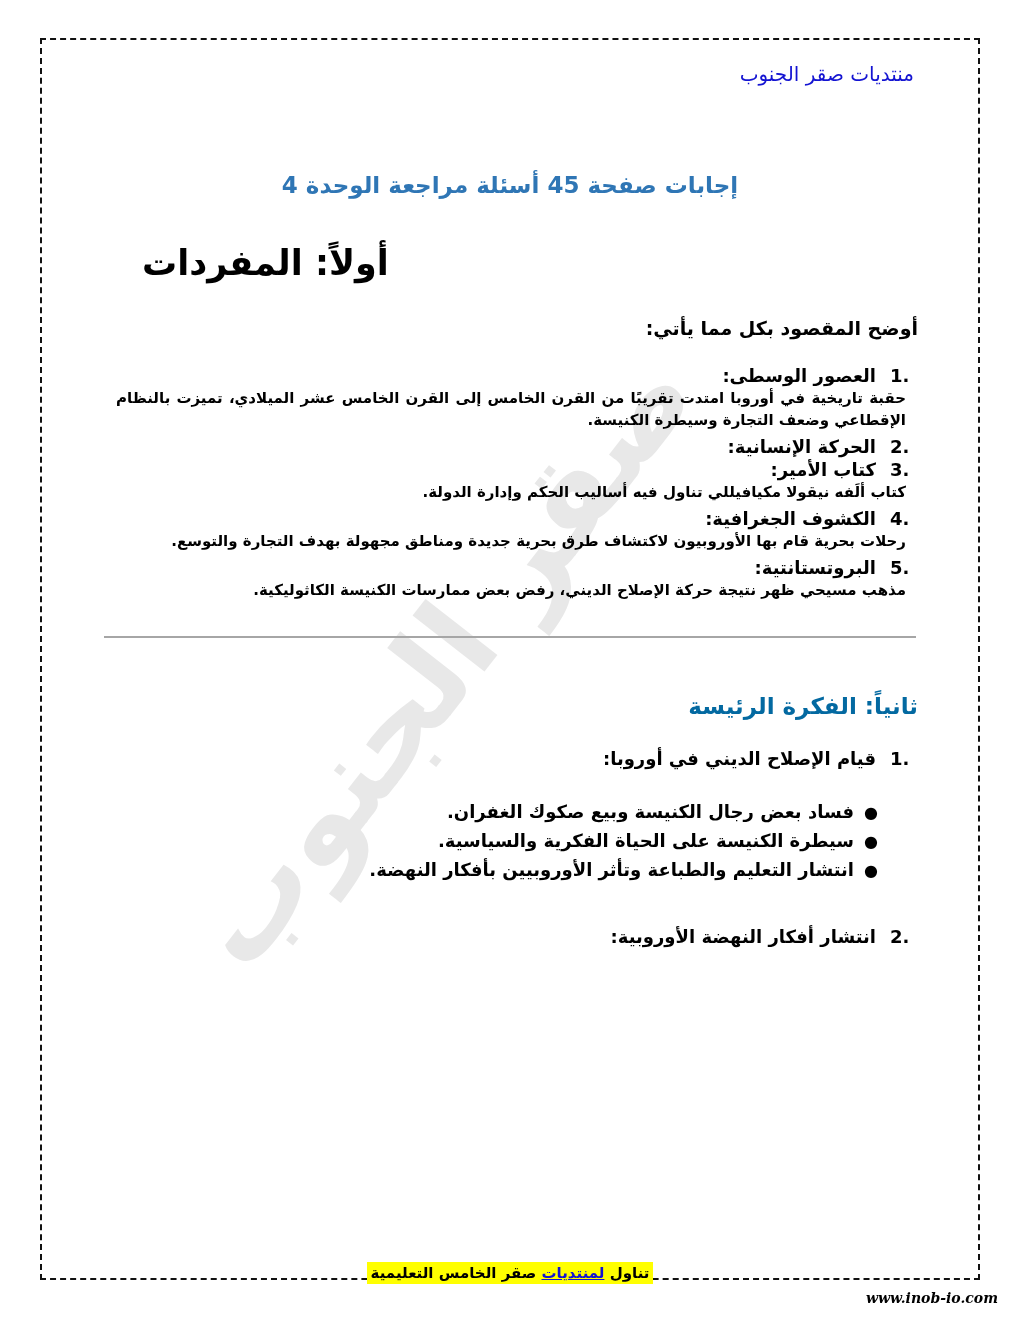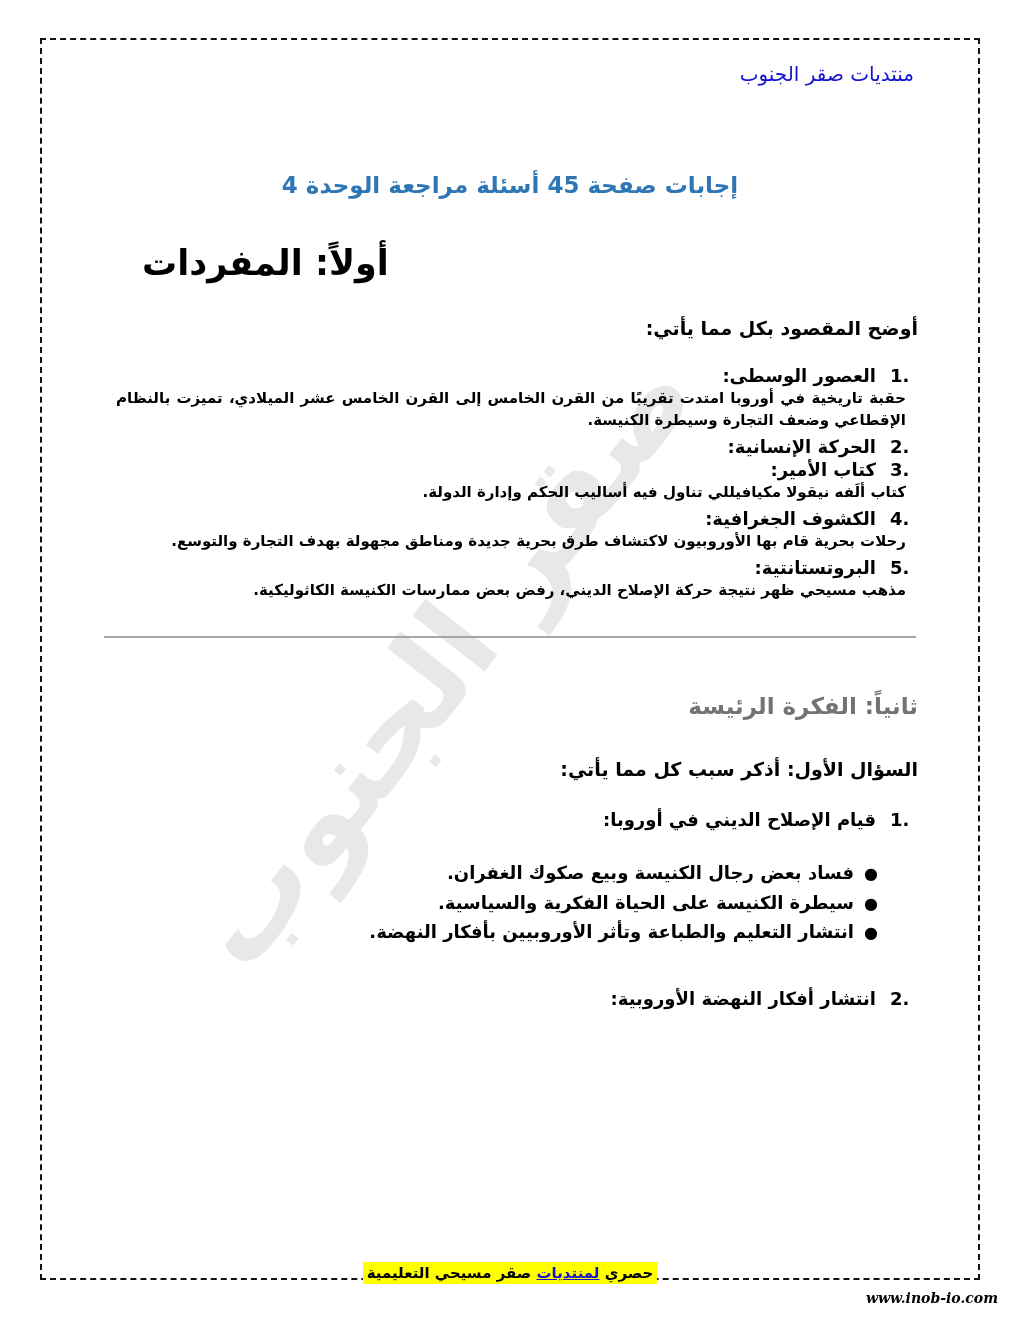--- a/index.html
+++ b/index.html
@@ -131,21 +131,21 @@
     margin: 1px 12px 4px 14px;
   }
 
   hr.sep {
     border: none;
     border-top: 2px solid #a6a6a6;
     margin: 34px 2px 0 2px;
   }
 
   .h-second {
-    color: #737373;
+    color: #0369a1;
     font-size: 23px;
     font-weight: bold;
     text-align: right;
     margin-top: 52px;
     margin-left: 56px;
     line-height: 1.4;
   }
 
   .q-line {
     font-size: 19px;
@@ -280,21 +280,20 @@
         <span class="num">5.</span>
         <span class="term">البروتستانتية:</span>
       </div>
       <div class="definition">مذهب مسيحي ظهر نتيجة حركة الإصلاح الديني، رفض بعض ممارسات الكنيسة الكاثوليكية.</div>
     </li>
   </ol>
 
   <hr class="sep">
 
   <div class="h-second">ثانياً: الفكرة الرئيسة</div>
-  <div class="q-line">السؤال الأول: أذكر سبب كل مما يأتي:</div>
 
   <ol class="reasons">
     <li>
       <div class="reason-row">
         <span class="num">1.</span>
         <span class="reason-text">قيام الإصلاح الديني في أوروبا:</span>
       </div>
       <ul class="bullets">
         <li>
           <span class="dot">●</span>
@@ -316,16 +315,16 @@
       <div class="reason-row">
         <span class="num">2.</span>
         <span class="reason-text">انتشار أفكار النهضة الأوروبية:</span>
       </div>
     </li>
   </ol>
 
 </div>
 
 <div class="footer-credit">
-  <span class="hl"><span>حصري </span><a class="lnk" href="#">لمنتديات</a><span> صقر مسيحي التعليمية</span></span>
+  <span class="hl"><span>تناول </span><a class="lnk" href="#">لمنتديات</a><span> صقر الخامس التعليمية</span></span>
 </div>
 
 <div class="site-url">www.inob-io.com</div>
 
 </body></html>

